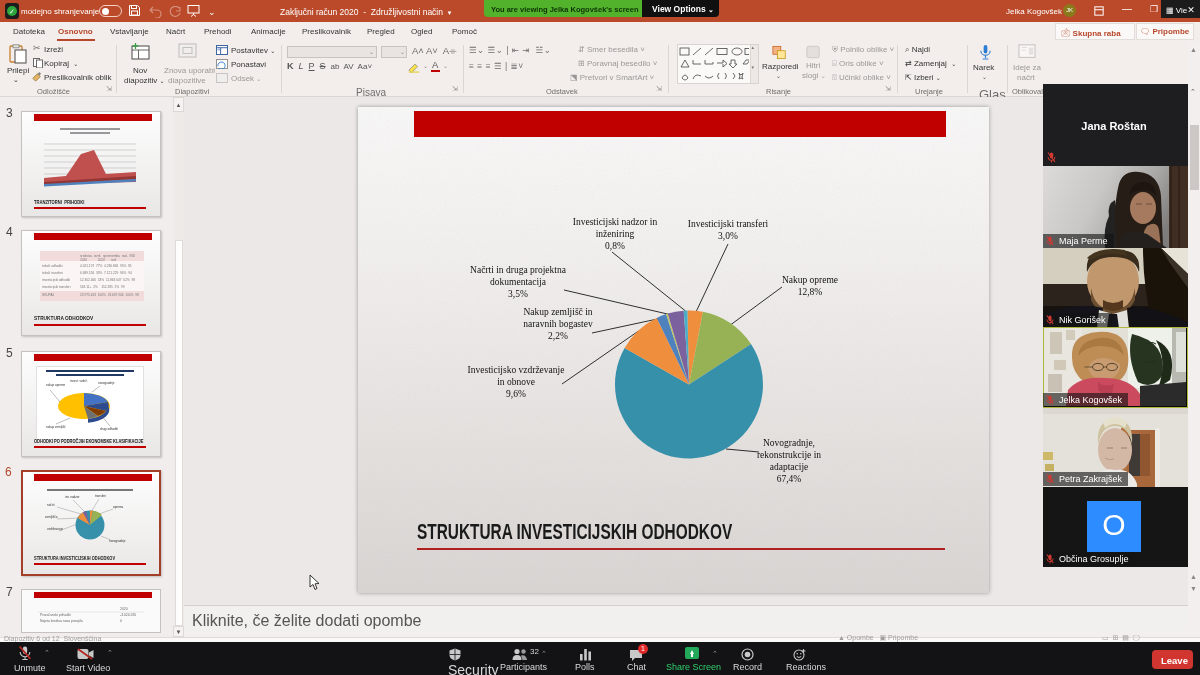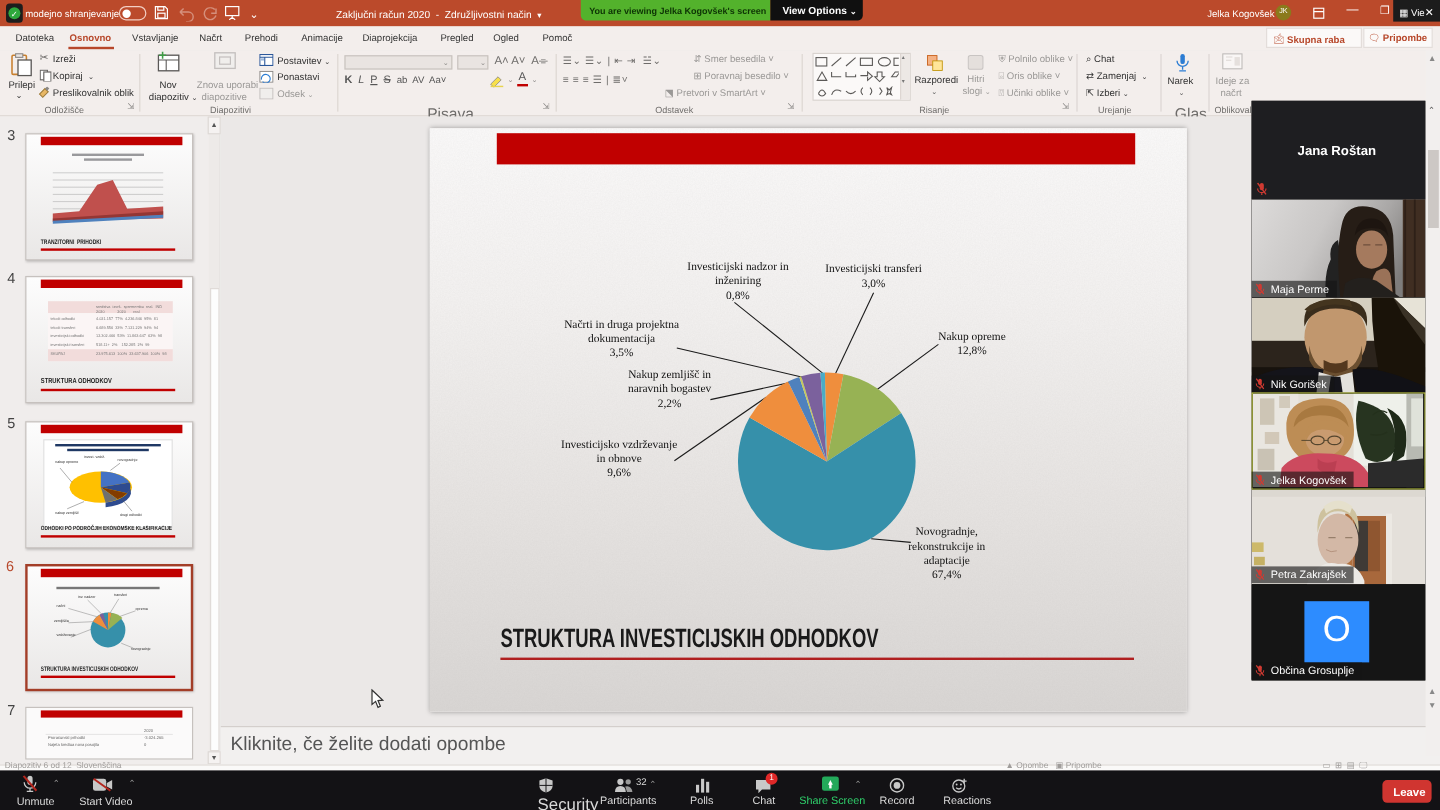--- a/index.html
+++ b/index.html
@@ -58,21 +58,21 @@
 <div class="abs nw" style="left:1166px;top:5px;color:#fff;font-size:8px;">▦ Vie<span style="font-size:9px;">✕</span></div>
 
 <div class="abs" style="left:0;top:22px;width:1200px;height:20px;background:#F3EEEC;"></div>
 <div class="abs nw" style="top:27px;left:13px;font-size:8px;color:#333;">Datoteka</div>
 <div class="abs nw" style="top:27px;left:58px;font-size:8px;color:#B7472A;font-weight:bold;">Osnovno</div>
 <div class="abs" style="top:38.5px;left:57px;width:38px;height:2px;background:#B7472A;"></div>
 <div class="abs nw" style="top:27px;left:110px;font-size:8px;color:#333;">Vstavljanje</div>
 <div class="abs nw" style="top:27px;left:166px;font-size:8px;color:#333;">Načrt</div>
 <div class="abs nw" style="top:27px;left:204px;font-size:8px;color:#333;">Prehodi</div>
 <div class="abs nw" style="top:27px;left:251px;font-size:8px;color:#333;">Animacije</div>
-<div class="abs nw" style="top:27px;left:302px;font-size:8px;color:#333;">Diaprojekcija</div>
+<div class="abs nw" style="top:27px;left:302px;font-size:8px;color:#333;">Preslikovalnik</div>
 <div class="abs nw" style="top:27px;left:367px;font-size:8px;color:#333;">Pregled</div>
 <div class="abs nw" style="top:27px;left:411px;font-size:8px;color:#333;">Ogled</div>
 <div class="abs nw" style="top:27px;left:452px;font-size:8px;color:#333;">Pomoč</div>
 
 <div class="abs nw" style="top:23px;left:1055px;width:80px;height:17px;background:#fbf9f8;border:1px solid #e3ddda;"></div>
 <div class="abs nw" style="top:27px;left:1061px;font-size:8px;color:#B7472A;">🖄 <b>Skupna raba</b></div>
 <div class="abs nw" style="top:23px;left:1136px;width:58px;height:17px;background:#fbf9f8;border:1px solid #e3ddda;"></div>
 <div class="abs nw" style="top:27px;left:1140px;font-size:8px;color:#B7472A;">🗨 <b>Pripombe</b></div>
 
 <div class="abs" id="ribbon" style="left:0;top:42px;width:1200px;height:55px;background:#F3EEEC;border-bottom:1px solid #DCD6D2;"></div>
@@ -144,28 +144,28 @@
 <div class="abs nw" style="left:412px;top:45px;font-size:9.5px;color:#6e6c6a;">A˄ A˅&nbsp; A⌯</div>
 <div class="abs nw" style="left:287px;top:61px;font-size:9px;color:#555;font-weight:bold;">K&nbsp; <span style="font-style:italic;font-weight:normal;">L</span>&nbsp; <span style="text-decoration:underline;font-weight:normal;">P</span>&nbsp; <span style="text-decoration:line-through;font-weight:normal;">S</span>&nbsp; <span style="font-weight:normal;font-size:8px;">ab&nbsp; AV&nbsp; Aa˅</span></div>
 <svg class="abs" style="left:408px;top:62px;" width="14" height="11" viewBox="0 0 16 12">
       <path d="M1 9 L8 2 l3 3 -7 7z" fill="#f7e04b" stroke="#8a8886" stroke-width="0.8"></path>
       <rect x="1" y="10.5" width="12" height="1.5" fill="#e8d44d"></rect>
     </svg>
 <div class="abs nw" style="left:423px;top:62px;font-size:6px;color:#8a8886;">⌄</div>
 <div class="abs nw" style="left:432px;top:59px;font-size:9.5px;color:#555;">A</div>
 <div class="abs" style="left:431px;top:69.5px;width:9px;height:2.5px;background:#C00000;"></div>
 <div class="abs nw" style="left:443px;top:62px;font-size:6px;color:#8a8886;">⌄</div>
-<div class="abs nw" style="left:356px;top:87px;font-size:13px;color:#6e6c6a;">Pisava</div>
+<div class="abs nw" style="left:356px;top:87px;font-size:10px;color:#6e6c6a;">Pisava</div>
 <div class="abs nw" style="left:452px;top:85px;font-size:7px;color:#8a8886;">⇲</div>
 
 <div class="abs nw" style="left:469px;top:45px;font-size:8.5px;color:#6e6c6a;letter-spacing:.5px;">☰⌄ ☰⌄ | ⇤ ⇥&nbsp; ☱⌄</div>
 <div class="abs nw" style="left:469px;top:61px;font-size:8.5px;color:#6e6c6a;letter-spacing:.5px;">≡ ≡ ≡ ☰ | ≣˅</div>
 <div class="abs nw" style="left:578px;top:45px;font-size:8px;color:#9a9896;">⇵ Smer besedila ˅</div>
 <div class="abs nw" style="left:578px;top:59px;font-size:8px;color:#9a9896;">⊞ Poravnaj besedilo ˅</div>
-<div class="abs nw" style="left:554px;top:73px;font-size:8px;color:#9a9896;">⬔ Pretvori v SmartArt ˅</div>
+<div class="abs nw" style="left:570px;top:73px;font-size:8px;color:#9a9896;">⬔ Pretvori v SmartArt ˅</div>
 <div class="abs nw" style="left:546px;top:87px;font-size:7.5px;color:#6e6c6a;">Odstavek</div>
 <div class="abs nw" style="left:656px;top:85px;font-size:7px;color:#8a8886;">⇲</div>
 
 <div class="abs" style="left:677px;top:44px;width:82px;height:40px;background:#FBF9F8;border:1px solid #D9D3CF;"></div>
 <svg class="abs" style="left:679px;top:46px;" width="70" height="36" viewBox="0 0 70 36">
  <g fill="none" stroke="#5a5856" stroke-width="0.9">
   <rect x="1" y="2" width="9" height="7"></rect>
         <path d="M14 9 L22 2"></path>
         <path d="M26 9 L34 2"></path>
         <rect x="38" y="2.5" width="10" height="6"></rect>
@@ -198,21 +198,21 @@
       <rect x="1" y="1" width="14" height="13" rx="2" fill="#cfc9c5" stroke="#8a8886"></rect>
     </svg>
 <div class="abs nw" style="left:806px;top:61px;font-size:8px;color:#9a9896;">Hitri</div>
 <div class="abs nw" style="left:802px;top:71px;font-size:8px;color:#9a9896;">slogi <span style="font-size:6px;">⌄</span></div>
 <div class="abs nw" style="left:832px;top:45px;font-size:8px;color:#9a9896;">⛨ Polnilo oblike ˅</div>
 <div class="abs nw" style="left:832px;top:59px;font-size:8px;color:#9a9896;">⌻ Oris oblike ˅</div>
 <div class="abs nw" style="left:832px;top:73px;font-size:8px;color:#9a9896;">⍔ Učinki oblike ˅</div>
 <div class="abs nw" style="left:766px;top:87px;font-size:7.5px;color:#6e6c6a;">Risanje</div>
 <div class="abs nw" style="left:885px;top:85px;font-size:7px;color:#8a8886;">⇲</div>
 
-<div class="abs nw" style="left:905px;top:45px;font-size:8px;color:#333;">⌕ Chat</div>
+<div class="abs nw" style="left:905px;top:45px;font-size:8px;color:#333;">⌕ Najdi</div>
 <div class="abs nw" style="left:905px;top:59px;font-size:8px;color:#333;">⇄ Zamenjaj&nbsp;&nbsp;<span style="font-size:6px;">⌄</span></div>
 <div class="abs nw" style="left:905px;top:73px;font-size:8px;color:#333;">⇱ Izberi <span style="font-size:6px;">⌄</span></div>
 <div class="abs nw" style="left:915px;top:87px;font-size:7.5px;color:#6e6c6a;">Urejanje</div>
 
 <svg class="abs" style="left:979px;top:44px;" width="13" height="17" viewBox="0 0 14 18">
       <rect x="5" y="1" width="4" height="9" rx="2" fill="#2b7cd3"></rect>
       <path d="M2 7 a5 5 0 0 0 10 0 M7 12 v3 M4 16 h6" fill="none" stroke="#2b7cd3" stroke-width="1.2"></path>
     </svg>
 <div class="abs nw" style="left:973px;top:63px;font-size:8px;color:#333;">Narek</div>
 <div class="abs nw" style="left:982px;top:73px;font-size:6px;color:#555;">⌄</div>

